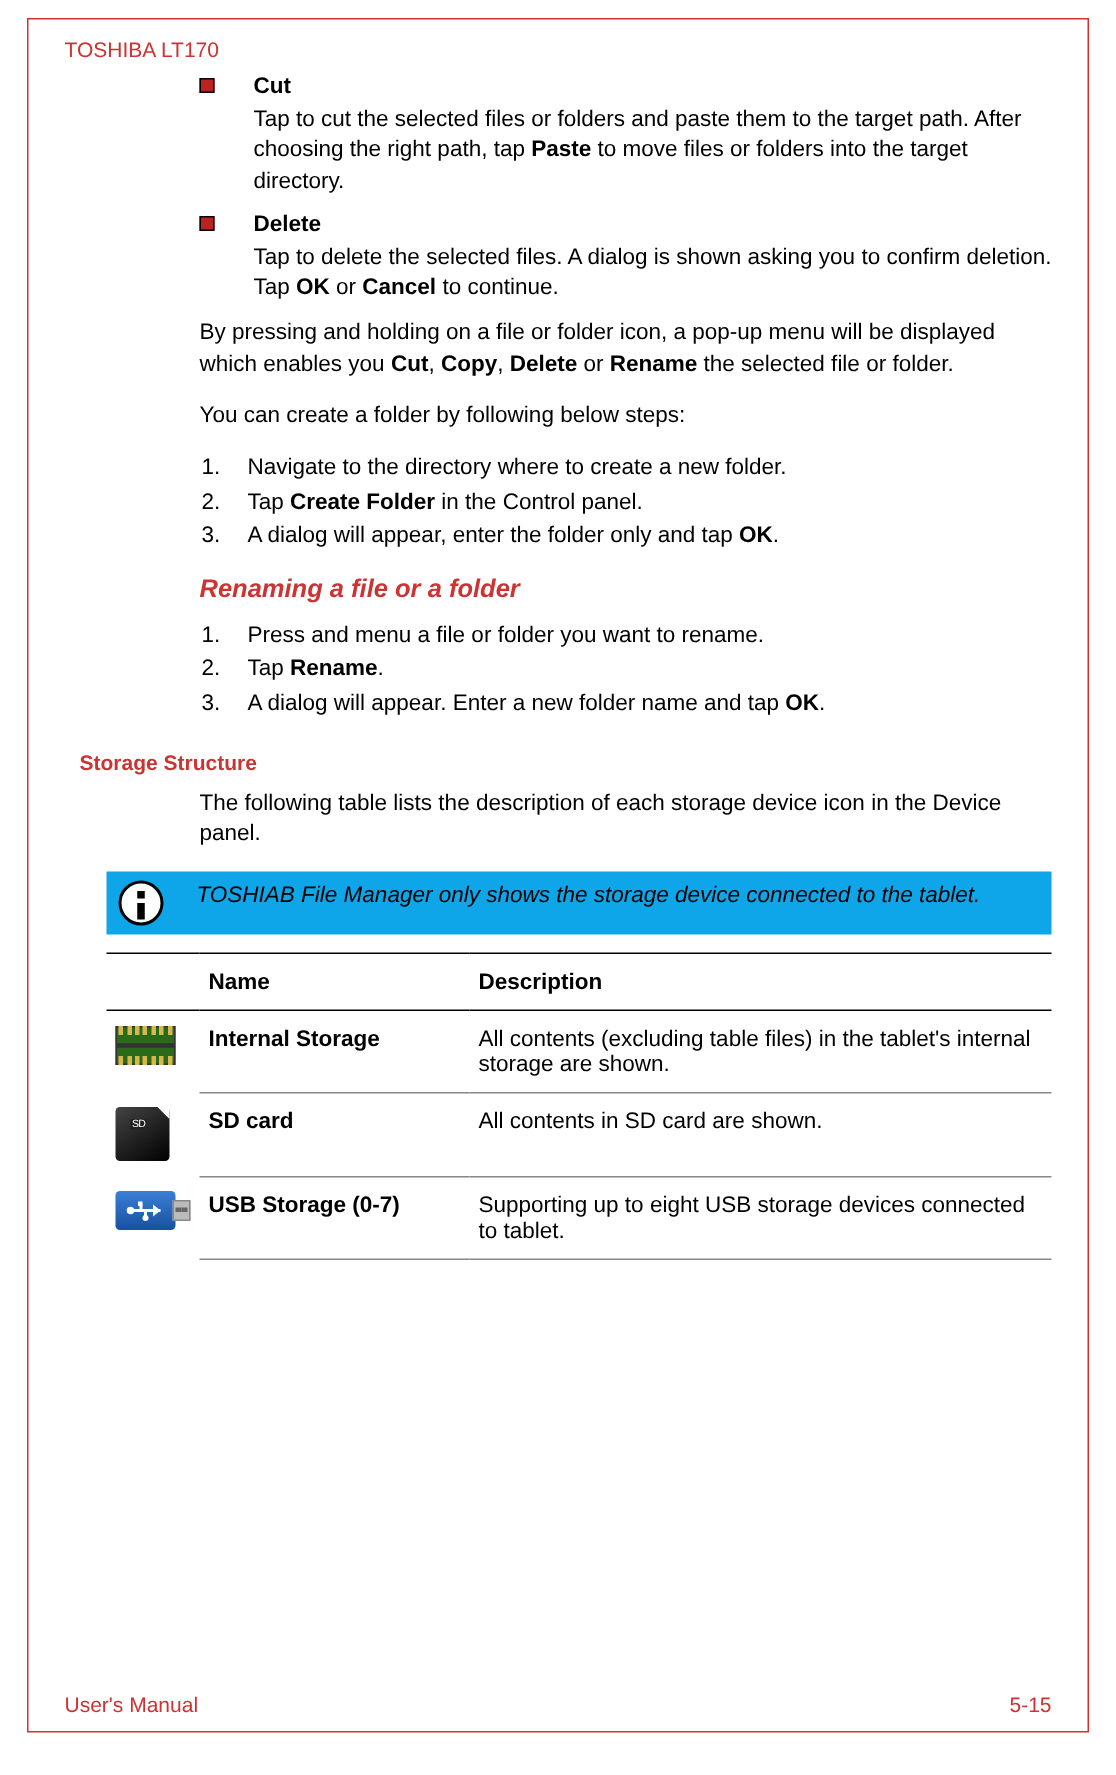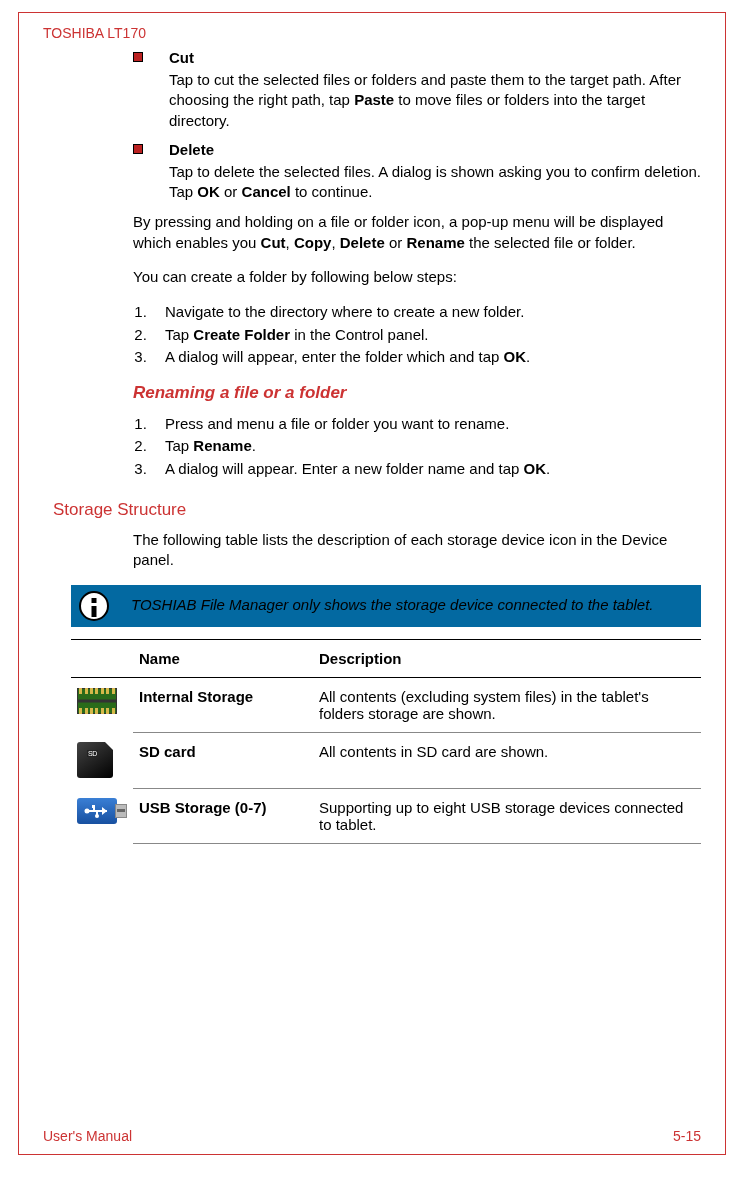--- a/index.html
+++ b/index.html
@@ -42,33 +42,33 @@
     .subhead {
       color: #c33;
       font-weight: bold;
       font-style: italic;
       font-size: 17px;
       margin: 14px 0 10px 0;
       font-family: Verdana, Geneva, sans-serif;
     }
     .h2 {
       color: #c33;
-      font-weight: normal;
-      font-size: 17px;
+      font-weight: bold;
+      font-size: 14px;
       margin: 20px 0 10px 0;
       font-family: Verdana, Geneva, sans-serif;
     }
     ol { margin-left: 18px; margin-bottom: 10px; }
     ol li { padding-left: 14px; line-height: 1.5; }
     .note-box {
       display: flex;
-      background: #0369a1;
+      background: #0ea5e9;
       padding: 6px 8px;
       margin: 6px 0 12px -62px;
-      align-items: center;
+      align-items: flex-start;
     }
     .note-icon {
       width: 30px; height: 30px;
       border-radius: 50%;
       background: #fff;
       border: 2px solid #000;
       position: relative;
       margin-right: 22px;
       flex-shrink: 0;
     }
@@ -165,21 +165,21 @@
     </div>
 
     <div class="para">
       <span>By pressing and holding on a file or folder icon, a pop-up menu will be displayed which enables you </span><b>Cut</b><span>, </span><b>Copy</b><span>, </span><b>Delete</b><span> or </span><b>Rename</b><span> the selected file or folder.</span>
     </div>
 
     <div class="para">You can create a folder by following below steps:</div>
     <ol>
       <li><span>Navigate to the directory where to create a new folder.</span></li>
       <li><span>Tap </span><b>Create Folder</b><span> in the Control panel.</span></li>
-      <li><span>A dialog will appear, enter the folder which and tap </span><b>OK</b><span>.</span></li>
+      <li><span>A dialog will appear, enter the folder only and tap </span><b>OK</b><span>.</span></li>
     </ol>
 
     <div class="subhead">Renaming a file or a folder</div>
     <ol>
       <li><span>Press and menu a file or folder you want to rename.</span></li>
       <li><span>Tap </span><b>Rename</b><span>.</span></li>
       <li><span>A dialog will appear. Enter a new folder name and tap </span><b>OK</b><span>.</span></li>
     </ol>
   </div>
 
@@ -221,21 +221,21 @@
                   <span></span>
                   <span></span>
                   <span></span>
                   <span></span>
                   <span></span>
                   <span></span>
                 </div>
             </div>
           </td>
           <td class="col-name">Internal Storage</td>
-          <td>All contents (excluding system files) in the tablet's folders storage are shown.</td>
+          <td>All contents (excluding table files) in the tablet's internal storage are shown.</td>
         </tr>
         <tr>
           <td class="col-icon">
             <div class="icon-sd"></div>
           </td>
           <td class="col-name">SD card</td>
           <td>All contents in SD card are shown.</td>
         </tr>
         <tr>
           <td class="col-icon no-border">

